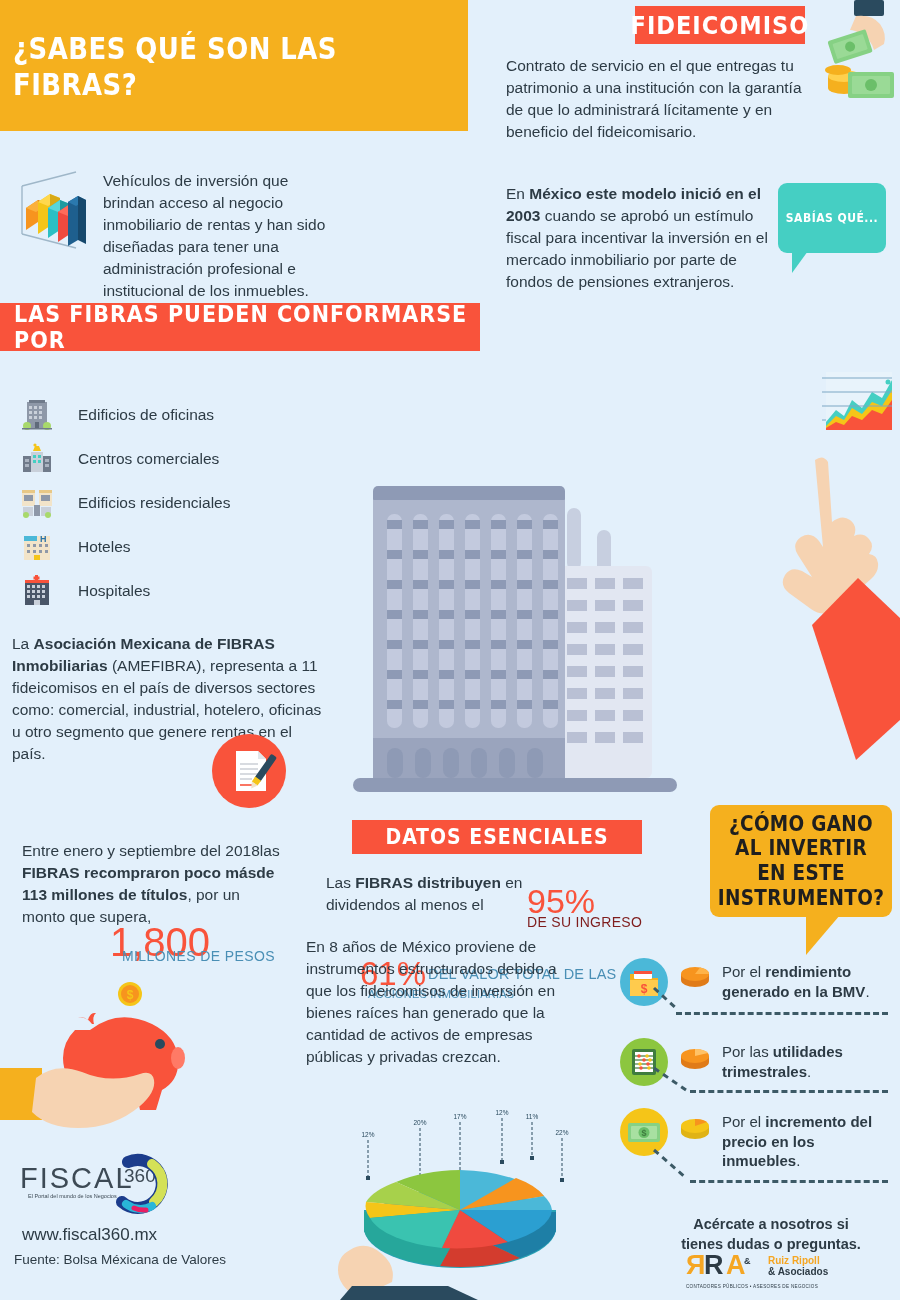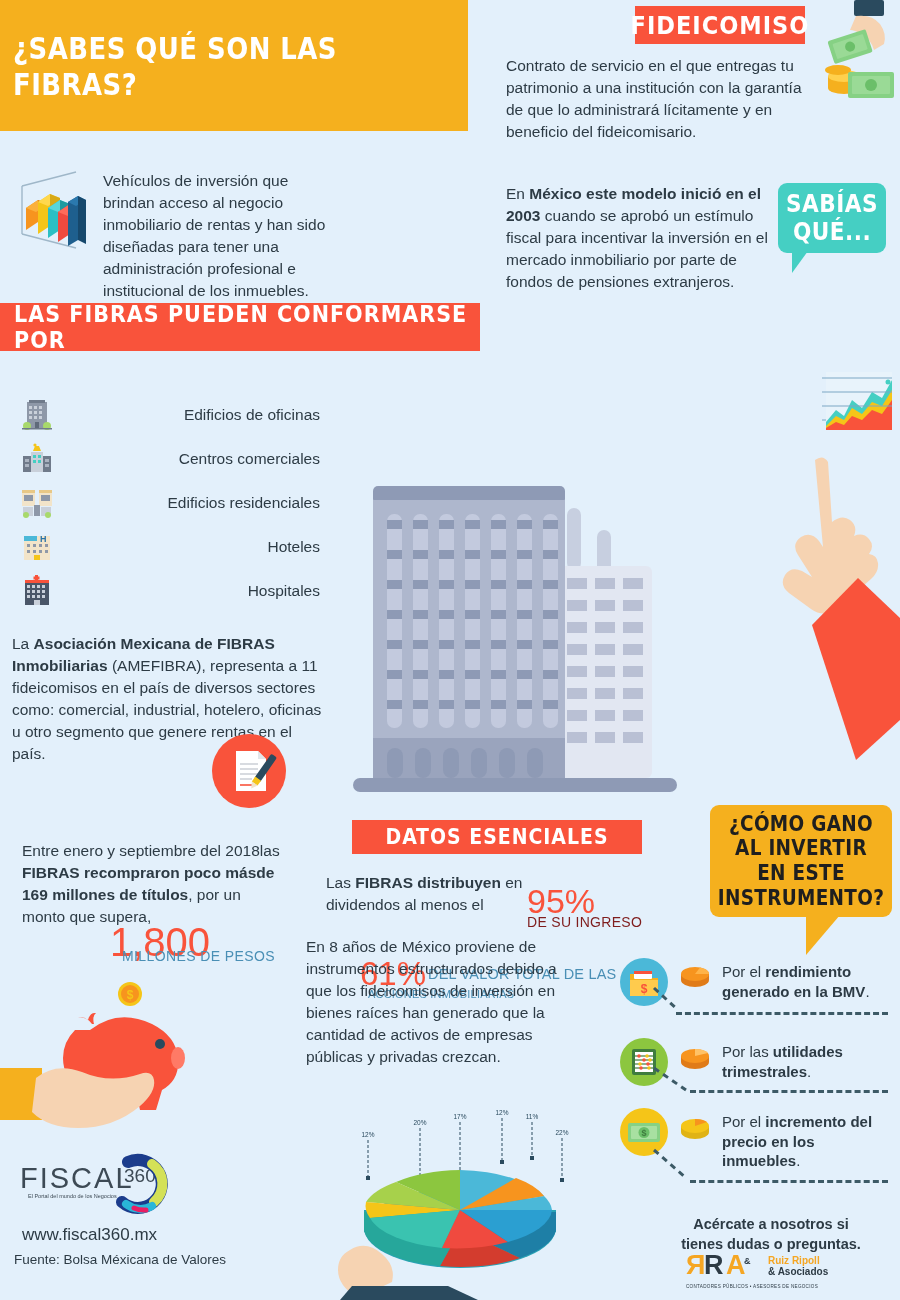--- a/index.html
+++ b/index.html
@@ -43,37 +43,37 @@
 
   .intro-text{ left:103px; top:170px; width:240px; }
   .fideicomiso-text{ left:506px; top:55px; width:300px; }
   .mexico-text{ left:506px; top:183px; width:270px; }
   .cotizan-text{ left:504px; top:343px; width:300px; }
   .amefibra-text{ left:12px; top:633px; width:310px; }
   .recompra-text{ left:22px; top:840px; width:260px; }
   .ochoanios-text{ left:306px; top:936px; width:278px; }
 
   
-  .list-row{ display:flex; align-items:center; gap:24px; margin-bottom:10px;justify-content:space-between; }
+  .list-row{ display:flex; align-items:center; gap:24px; margin-bottom:10px; }
   .list-label{ font-size:15.5px; color:#2d3b45; }
   .icon-list{ left:20px; top:398px; width:300px; }
 
   
   .bubble{
     position:absolute; border-radius:9px;
     font-family:"DejaVu Sans Condensed","Liberation Sans Narrow","Liberation Sans",sans-serif;
     font-weight:bold; display:flex; align-items:center; justify-content:center;
     text-align:center;
   }
   .bubble::after{
     content:""; position:absolute; width:0;height:0;
   }
   .bubble-sabias{
     left:778px; top:183px; width:108px; height:70px;
-    background:#45CFC3; color:#fff; font-size:24px; letter-spacing:.5px;
+    background:#45CFC3; color:#fff; font-size:12px; letter-spacing:.5px;
   }
   .bubble-sabias::after{
     left:14px; bottom:-20px;
     border-left:16px solid #45CFC3; border-bottom:22px solid transparent;
   }
   .bubble-como{
     left:710px; top:805px; width:182px; height:112px;
     background:#F5B01E; color:#1f1f1f; font-size:20.5px; line-height:1.2;
     padding:16px 10px; letter-spacing:.3px;
   }
@@ -458,21 +458,21 @@
         <rect x="98" y="276" width="16" height="30" rx="8"></rect>
         <rect x="126" y="276" width="16" height="30" rx="8"></rect>
         <rect x="154" y="276" width="16" height="30" rx="8"></rect>
         <rect x="182" y="276" width="16" height="30" rx="8"></rect>
       </g>
       <rect x="8" y="306" width="324" height="14" rx="7" fill="#8e9ab5"></rect>
     </svg>
   </div>
 
   <p class="abs p recompra-text">
-    <span>Entre enero y septiembre del 2018las </span><b>FIBRAS recompraron poco másde 169 millones de títulos</b><span>, por un monto que supera,</span>
+    <span>Entre enero y septiembre del 2018las </span><b>FIBRAS recompraron poco másde 113 millones de títulos</b><span>, por un monto que supera,</span>
   </p>
   <div class="abs num-1800">1,800</div>
   <div class="abs cap-1800">MILLONES DE PESOS</div>
 
   <div class="abs" style="left:0px; top:972px;">
     <svg width="210" height="200" viewBox="0 0 210 200">
       <circle cx="130" cy="22" r="12" fill="#F5C518"></circle>
       <circle cx="130" cy="22" r="9" fill="#F7941E"></circle>
       <text x="130" y="27" text-anchor="middle" font-size="12" font-weight="bold" fill="#F5C518" font-family="Liberation Sans">$</text>
       <path d="M90 58 q28 -22 62 -6 q24 12 26 34 q2 22 -16 32 l-6 20 h-16 l-3 -14 q-16 4 -32 0 l-3 14 h-16 l-5 -20 q-18 -12 -18 -32 q0 -16 12 -28 Z" fill="#F9533B"></path>

